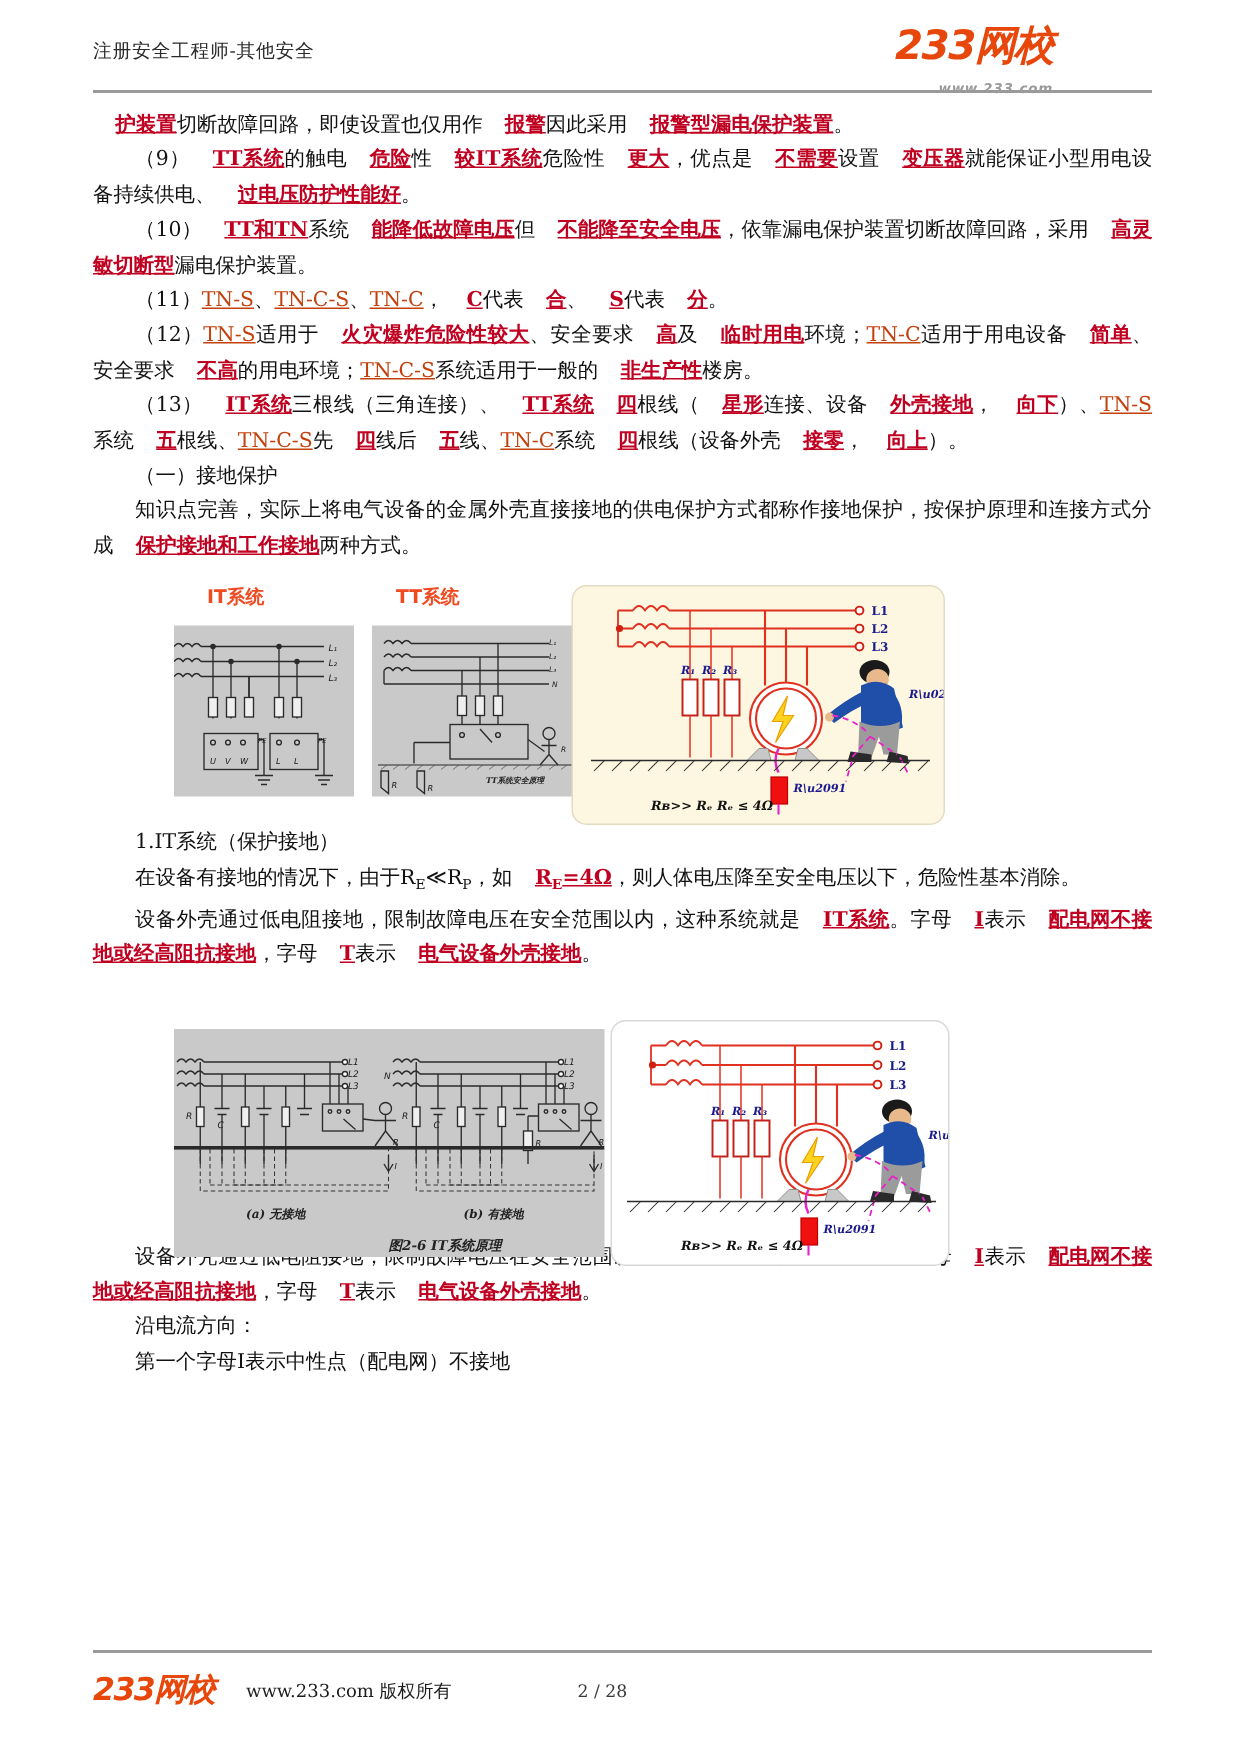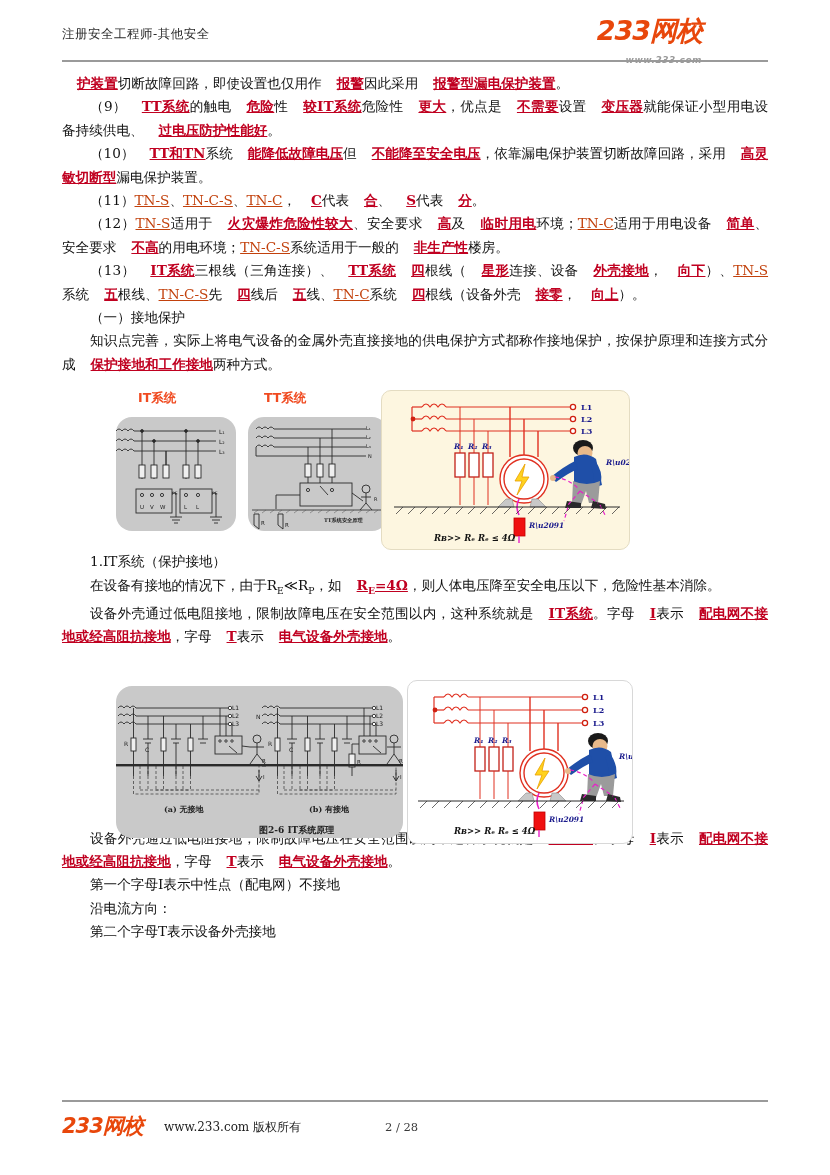--- a/index.html
+++ b/index.html
@@ -108,21 +108,22 @@
     position: absolute;
     left: 116px;
     top: 680px;
     width: 515px;
     height: 162px;
   }
 
   .panel-gray {
     position: absolute;
     background: #c9c9c9;
-    border-radius: 16px;
+    border-radius: 0;
+    font-style: italic;
   }
   .panel-cream {
     position: absolute;
     background: #FDF6E0;
     border-radius: 10px;
     border: 1px solid #e4dcc2;
   }
   .panel-white {
     position: absolute;
     background: #ffffff;
@@ -223,23 +224,22 @@
   <p class="para indent">1.IT系统（保护接地）</p>
 
   <p class="para indent"><span>在设备有接地的情况下，由于R</span><sub>E</sub><span>≪R</span><sub>P</sub><span>，如</span><span class="hl"><span>R</span><sub>E</sub><span>=4Ω</span></span><span>，则人体电压降至安全电压以下，危险性基本消除。</span></p>
 
   <p class="para indent"><span>设备外壳通过低电阻接地，限制故障电压在安全范围以内，这种系统就是</span><span class="hl">IT系统</span><span>。字母</span><span class="hl">I</span><span>表示</span><span class="hl">配电网不接地或经高阻抗接地</span><span>，字母</span><span class="hl">T</span><span>表示</span><span class="hl">电气设备外壳接地</span><span>。</span></p>
 
   <div style="height:178px"></div>
 
   <p class="para indent"><span>设备外壳通过低电阻接地，限制故障电压在安全范围以内，这种系统就是</span><span class="hl">IT系统</span><span>。字母</span><span class="hl">I</span><span>表示</span><span class="hl">配电网不接地或经高阻抗接地</span><span>，字母</span><span class="hl">T</span><span>表示</span><span class="hl">电气设备外壳接地</span><span>。</span></p>
 
+  <p class="para indent">沿电流方向：</p>
   <p class="para indent">第一个字母I表示中性点（配电网）不接地</p>
-  <p class="para indent">沿电流方向：</p>
-  <p class="para indent">第二个字母T表示设备外壳接地</p>
 </div>
 
 <div class="fig1">
 
   <div class="panel-cap" style="left:22px; top:0px;">IT系统</div>
 
   <div class="panel-cap" style="left:148px; top:0px;">TT系统</div>
 
   <div class="panel-gray" style="left:0px; top:27px; width:120px; height:114px;">
 

